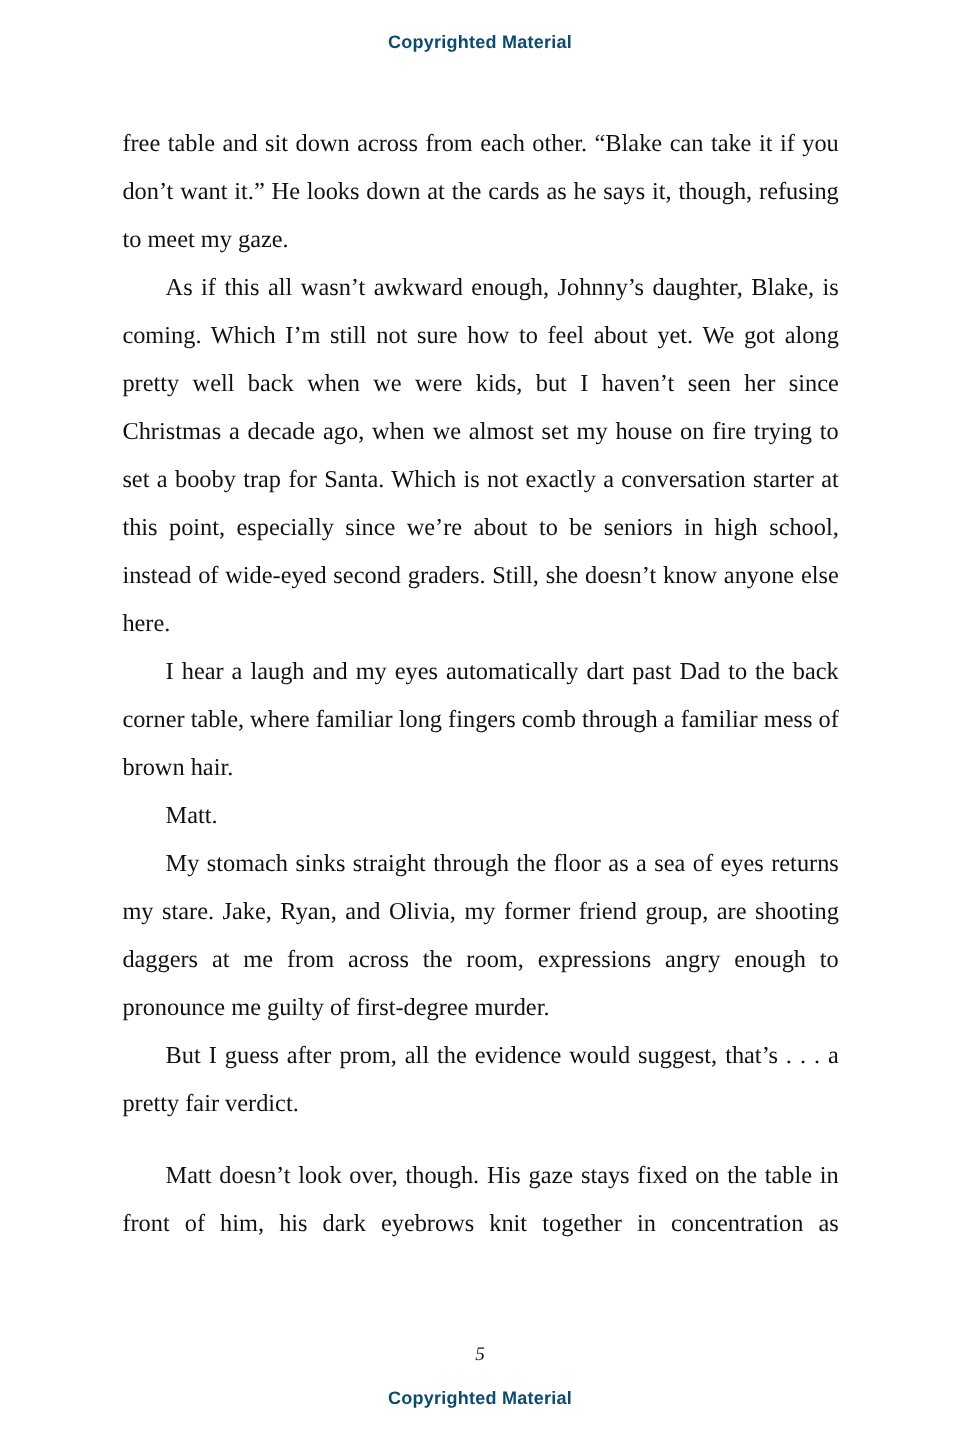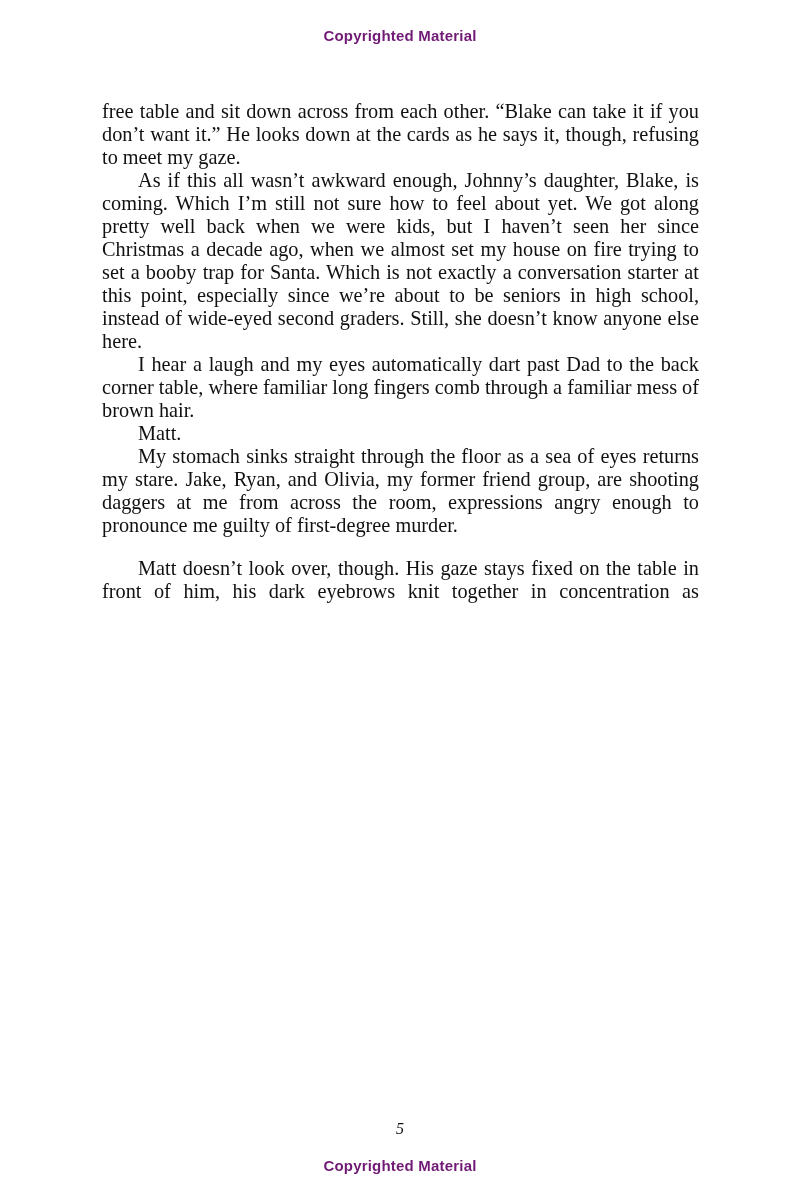--- a/index.html
+++ b/index.html
@@ -14,33 +14,33 @@
       overflow: hidden;
     }
     .watermark {
       position: absolute;
       left: 0;
       width: 800px;
       text-align: center;
       font-family: "Liberation Sans", sans-serif;
       font-weight: bold;
       font-size: 15px;
-      color: #701a75;
+      color: #0c4a6e;
       letter-spacing: 0.2px;
     }
     .wm-top { top: 27px; }
     .wm-bottom { top: 1157px; }
     .text-block {
       position: absolute;
       left: 102px;
       top: 100px;
       width: 597px;
       font-family: "Liberation Serif", serif;
       font-size: 20.3px;
-      line-height: 23px;
+      line-height: 40px;
       color: #111111;
     }
     .para {
       margin: 0;
       text-align: justify;
       text-indent: 36px;
     }
     .para.no-indent { text-indent: 0; }
     .para.last-line-justify { text-align-last: justify; margin-top: 20px; }
     .page-number {
@@ -59,18 +59,19 @@
 <body>
 
 <div class="watermark wm-top">Copyrighted Material</div>
 
 <div class="text-block">
   <p class="para no-indent">free table and sit down across from each other. “Blake can take it if you don’t want it.” He looks down at the cards as he says it, though, refusing to meet my gaze.</p>
   <p class="para">As if this all wasn’t awkward enough, Johnny’s daughter, Blake, is coming. Which I’m still not sure how to feel about yet. We got along pretty well back when we were kids, but I haven’t seen her since Christmas a decade ago, when we almost set my house on fire trying to set a booby trap for Santa. Which is not exactly a conversation starter at this point, especially since we’re about to be seniors in high school, instead of wide-eyed second graders. Still, she doesn’t know anyone else here.</p>
   <p class="para">I hear a laugh and my eyes automatically dart past Dad to the back corner table, where familiar long fingers comb through a familiar mess of brown hair.</p>
   <p class="para">Matt.</p>
   <p class="para">My stomach sinks straight through the floor as a sea of eyes returns my stare. Jake, Ryan, and Olivia, my former friend group, are shooting daggers at me from across the room, expressions angry enough to pronounce me guilty of first-degree murder.</p>
+  <p class="para">But I guess after prom, all the evidence would suggest, that’s . . . a pretty fair verdict.</p>
   <p class="para last-line-justify">Matt doesn’t look over, though. His gaze stays fixed on the table in front of him, his dark eyebrows knit together in concentration as</p>
 </div>
 
 <div class="page-number">5</div>
 
 <div class="watermark wm-bottom">Copyrighted Material</div>
 
 </body></html>

